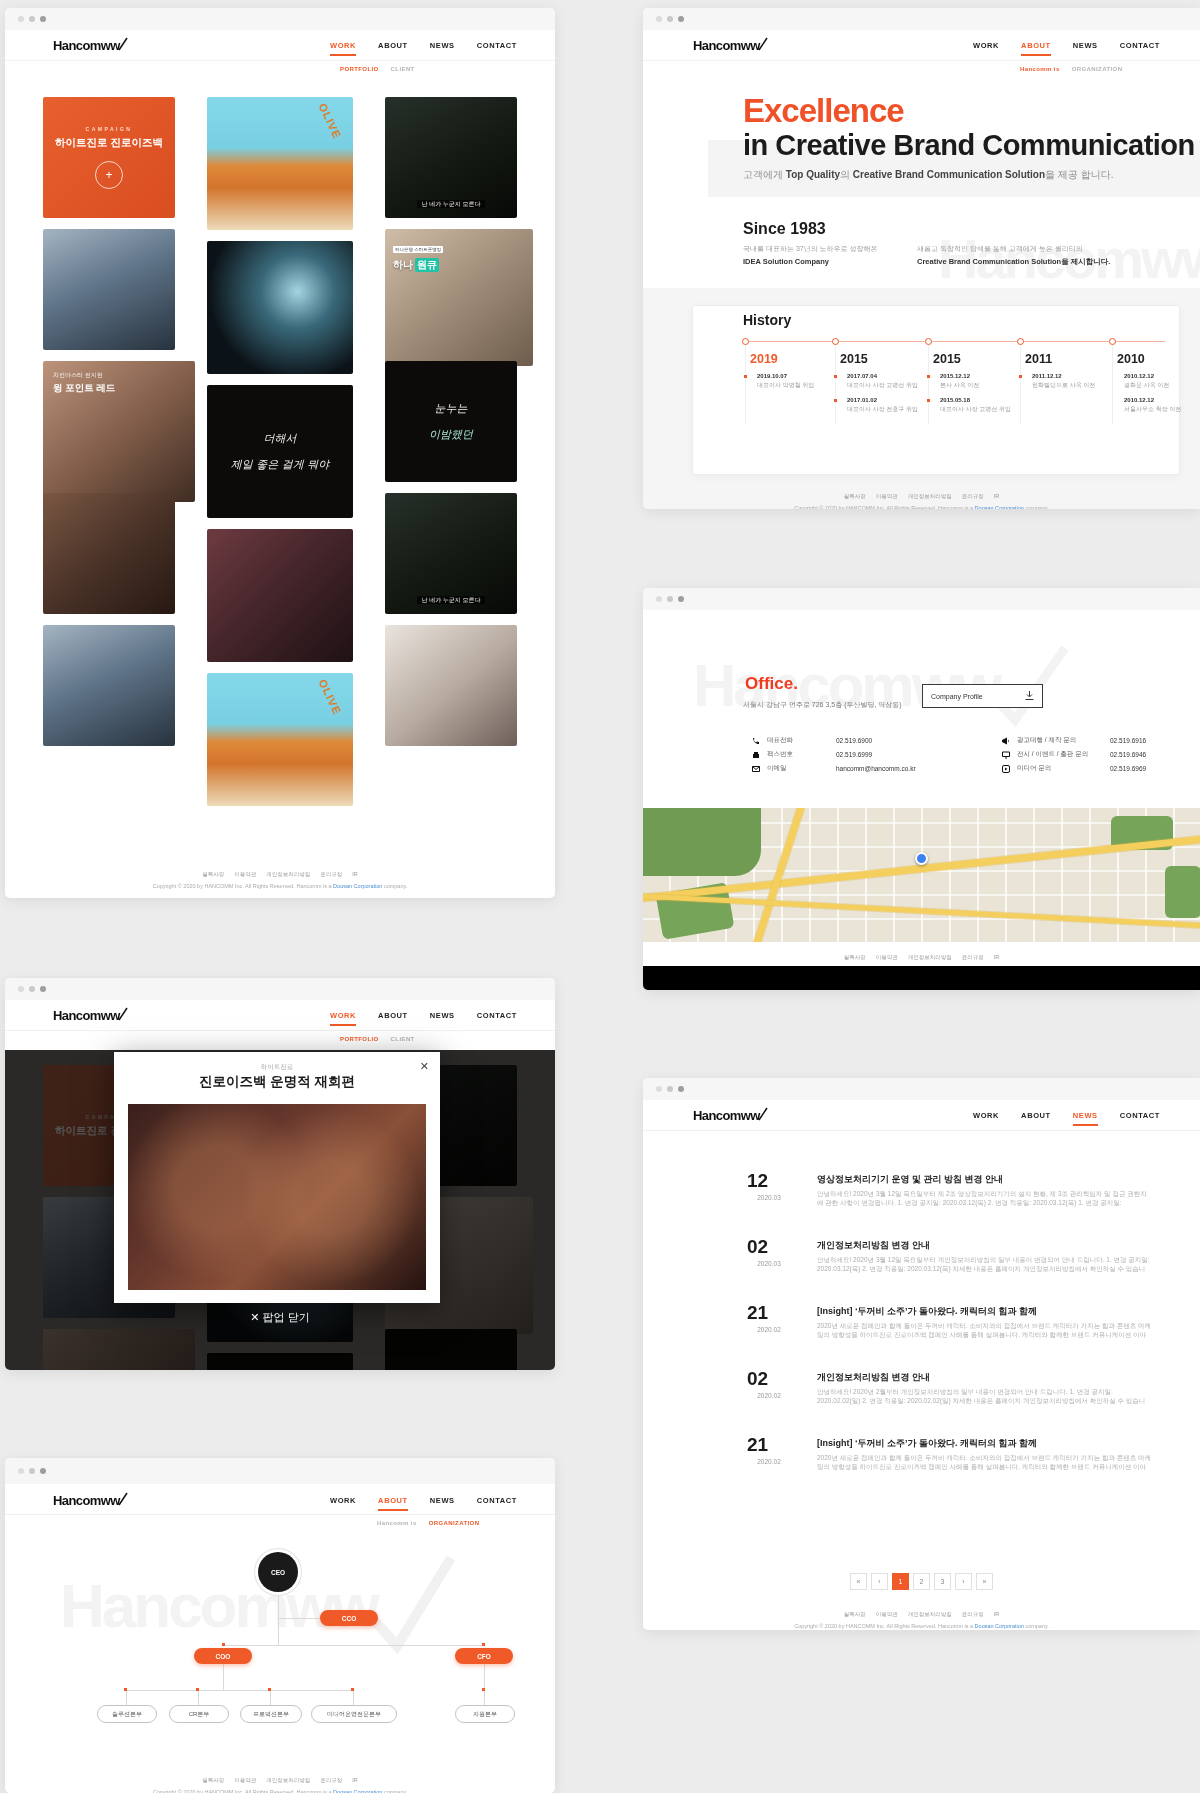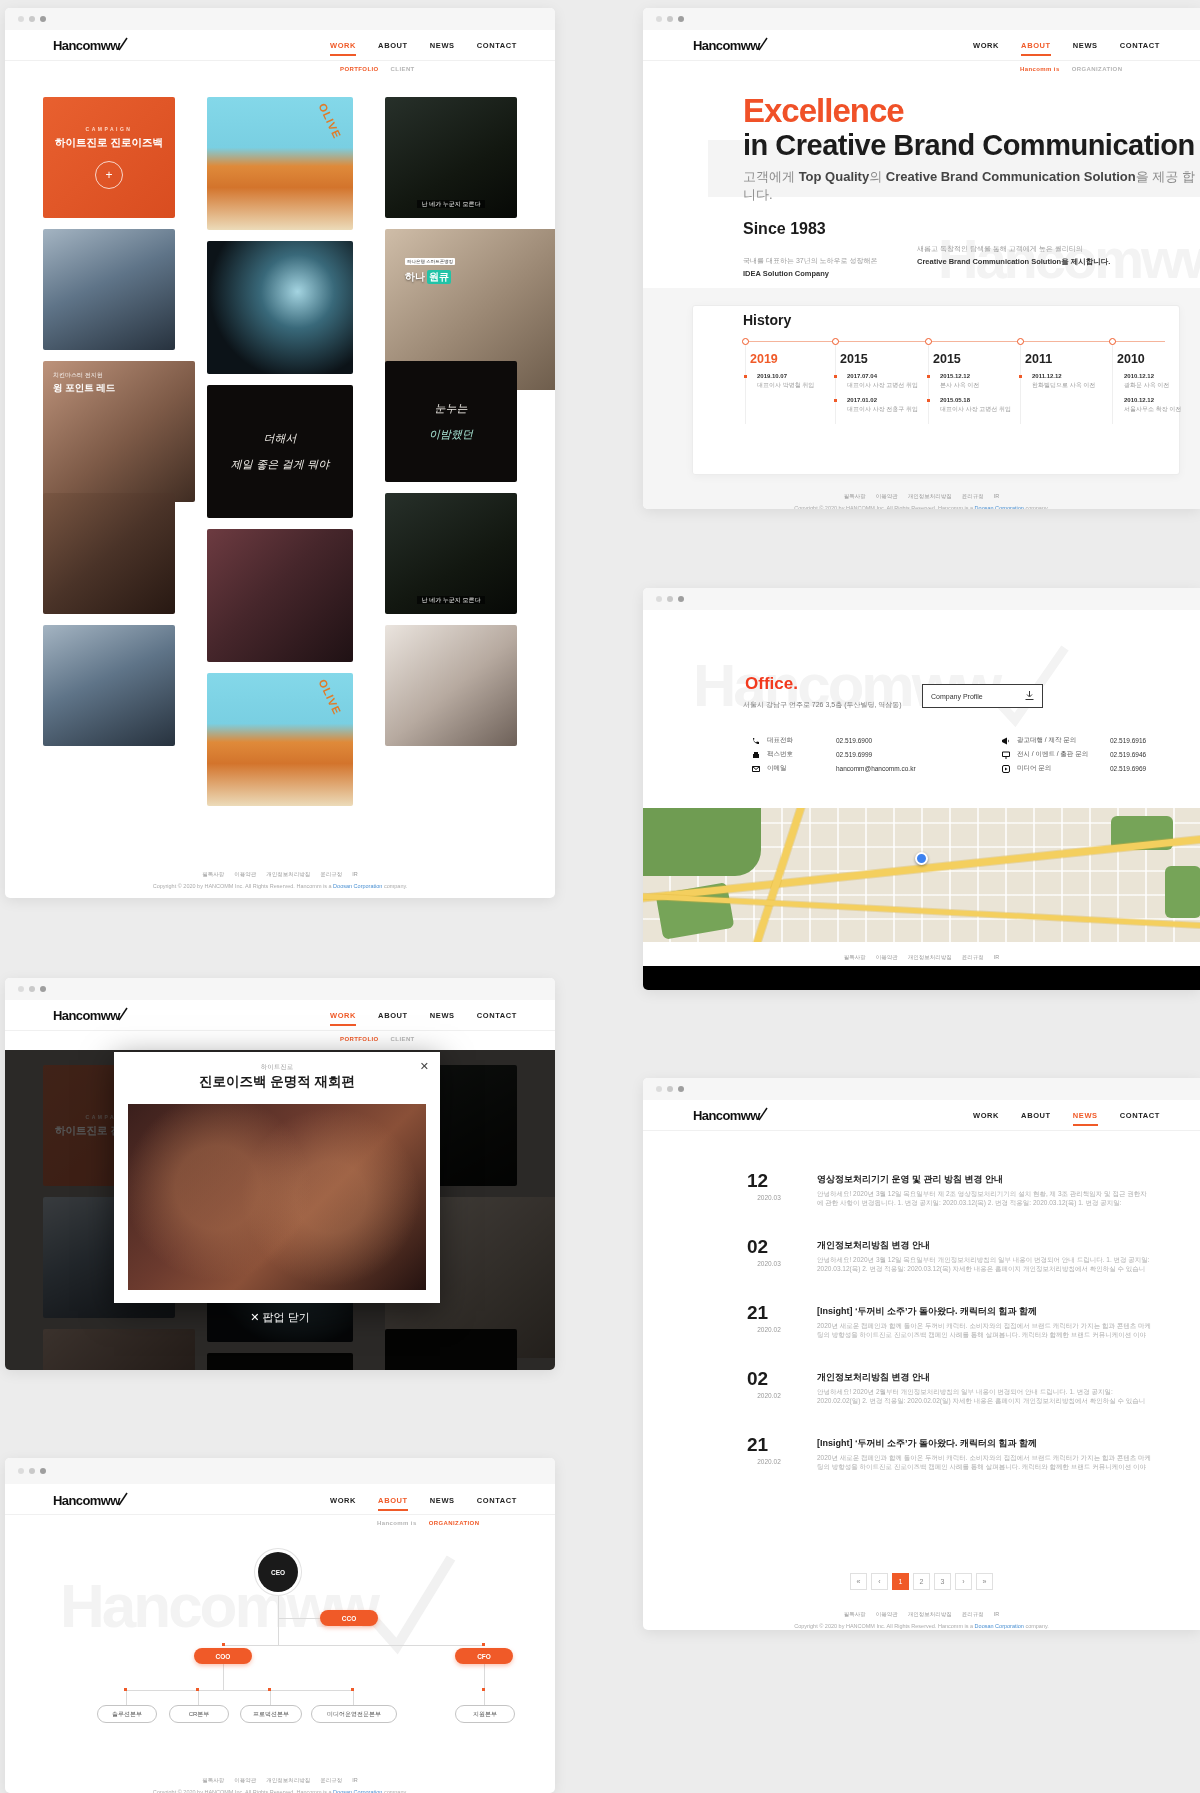--- a/index.html
+++ b/index.html
@@ -32,34 +32,34 @@
   .t-lh .olive{position:absolute;right:4px;top:18px;color:#e07b28;font-weight:800;font-size:11px;transform:rotate(65deg);letter-spacing:1px}
   .t-abs{background:radial-gradient(circle at 62% 38%,#a4d4e1 0%,#39697a 30%,#0c1318 72%)}
   .t-cal{background:#0d0b0a;display:flex;flex-direction:column;align-items:center;justify-content:center;gap:11px}
   .t-cal span{font-family:"DejaVu Serif",serif;font-style:italic;color:#f2efe9;font-size:11px}
   .t-cal.teal span:last-child{color:#a9e7d6}
   .t-women{background:linear-gradient(135deg,#6d3b41 0%,#46262b 45%,#1f1114 100%)}
   .t-phone{background:linear-gradient(150deg,#27302a 0%,#121710 60%,#070906 100%)}
   .t-phone .cap{position:absolute;bottom:8px;left:0;right:0;text-align:center}
   .t-phone .cap b{background:rgba(0,0,0,.6);color:#fff;font-size:6px;font-weight:400;padding:1px 4px}
   .t-portrait{background:linear-gradient(140deg,#eae4de 0%,#b7aaa0 52%,#6d6058 100%)}
-  .t-hana{background:linear-gradient(140deg,#cfbda8 0%,#9b8874 55%,#6e5d4c 100%);padding:20px}
+  .t-hana{background:linear-gradient(140deg,#cfbda8 0%,#9b8874 55%,#6e5d4c 100%);padding:8px}
   .t-hana .chip0{font-size:4.5px;background:#fff;color:#333;padding:1px 2px;border-radius:1px}
   .t-hana .row{margin-top:3px;display:flex;gap:2px;align-items:center}
   .t-hana .w{color:#fff;font-weight:800;font-size:10px;text-shadow:0 1px 2px rgba(0,0,0,.5)}
   .t-hana .g{background:#21c3a7;color:#fff;font-weight:800;font-size:10px;padding:0 2px;border-radius:2px}
   .mini-footer{position:absolute;left:0;right:0;text-align:center}
   .f-links span{font-size:5.5px;color:#999;margin:0 5px}
   .f-copy{font-size:5.5px;color:#ababab;margin-top:3px}
   .f-copy .blu{color:#4a90d2}
   
   .band{position:absolute;background:#f4f4f4}
   .h-ex{position:absolute;font-size:33px;font-weight:800;color:#f05128;letter-spacing:-1px}
   .h-ex2{position:absolute;font-size:29px;font-weight:800;color:#1b1b1b;letter-spacing:-.5px}
-  .h-sub{position:absolute;font-size:13px;color:#8b8b8b}
+  .h-sub{position:absolute;font-size:10px;color:#8b8b8b}
   .h-sub b{color:#444}
   .since{position:absolute;font-size:16px;font-weight:800;color:#1b1b1b}
   .scol .a{font-size:7px;color:#9a9a9a}
   .scol .b{font-size:7.5px;color:#333;font-weight:700;margin-top:3px}
   .scol{position:absolute}
   .wmark{position:absolute;font-weight:800;color:#f3f3f3;letter-spacing:-3px;z-index:0;display:flex;align-items:center}
   .graysec{position:absolute;background:#f5f5f5}
   .hcard{position:absolute;background:#fff;border:1px solid #ececec;box-shadow:0 2px 8px rgba(0,0,0,.04);border-radius:3px}
   .htitle{position:absolute;font-size:14px;font-weight:800;color:#1b1b1b;z-index:2}
   .tl-line{position:absolute;height:1px;background:#f5b49b;z-index:1}
@@ -221,21 +221,21 @@
     <span class="active">Hancomm is</span>
     <span>ORGANIZATION</span>
   </div>
 
   <div class="band" style="left:65px;top:132px;right:0;height:57px"></div>
   <div class="wmark" style="left:295px;top:218px;font-size:56px">Hancomww</div>
   <div class="h-ex" style="left:100px;top:84px">Excellence</div>
   <div class="h-ex2" style="left:100px;top:121px">in Creative Brand Communication</div>
   <div class="h-sub" style="left:100px;top:160px"><span>고객에게 </span><b>Top Quality</b><span>의 </span><b>Creative Brand Communication Solution</b><span>을 제공 합니다.</span></div>
   <div class="since" style="left:100px;top:212px">Since 1983</div>
-  <div class="scol" style="left:100px;top:248px">
+  <div class="scol" style="left:100px;top:236px">
     <div class="a">국내를 대표하는 37년의 노하우로 성장해온</div>
     <div class="b">IDEA Solution Company</div>
   </div>
   <div class="scol" style="left:274px;top:236px">
     <div class="a">새롭고 독창적인 탐색을 통해 고객에게 높은 퀄리티의</div>
     <div class="b">Creative Brand Communication Solution을 제시합니다.</div>
   </div>
 
   <div class="graysec" style="left:0;top:280px;right:0;bottom:0"></div>
   <div class="hcard" style="left:49px;top:297px;width:486px;height:168px"></div>

